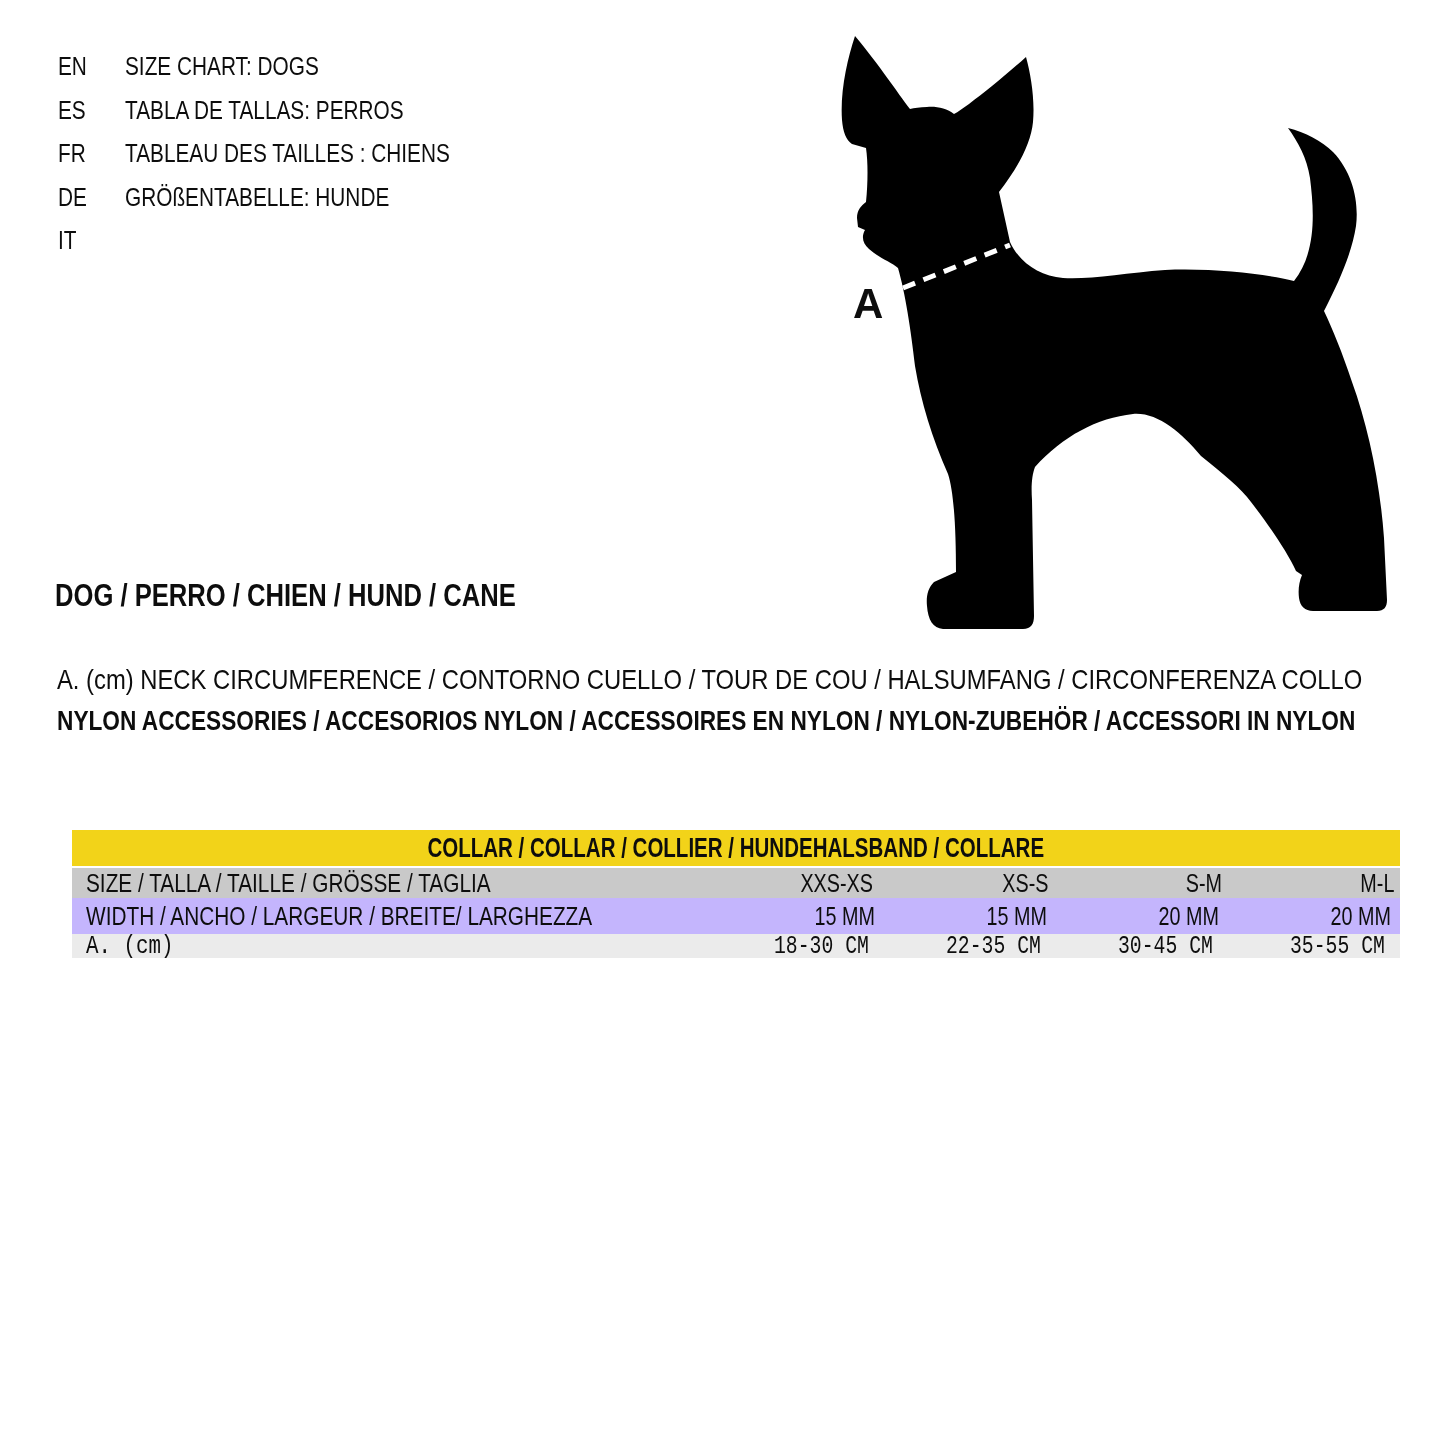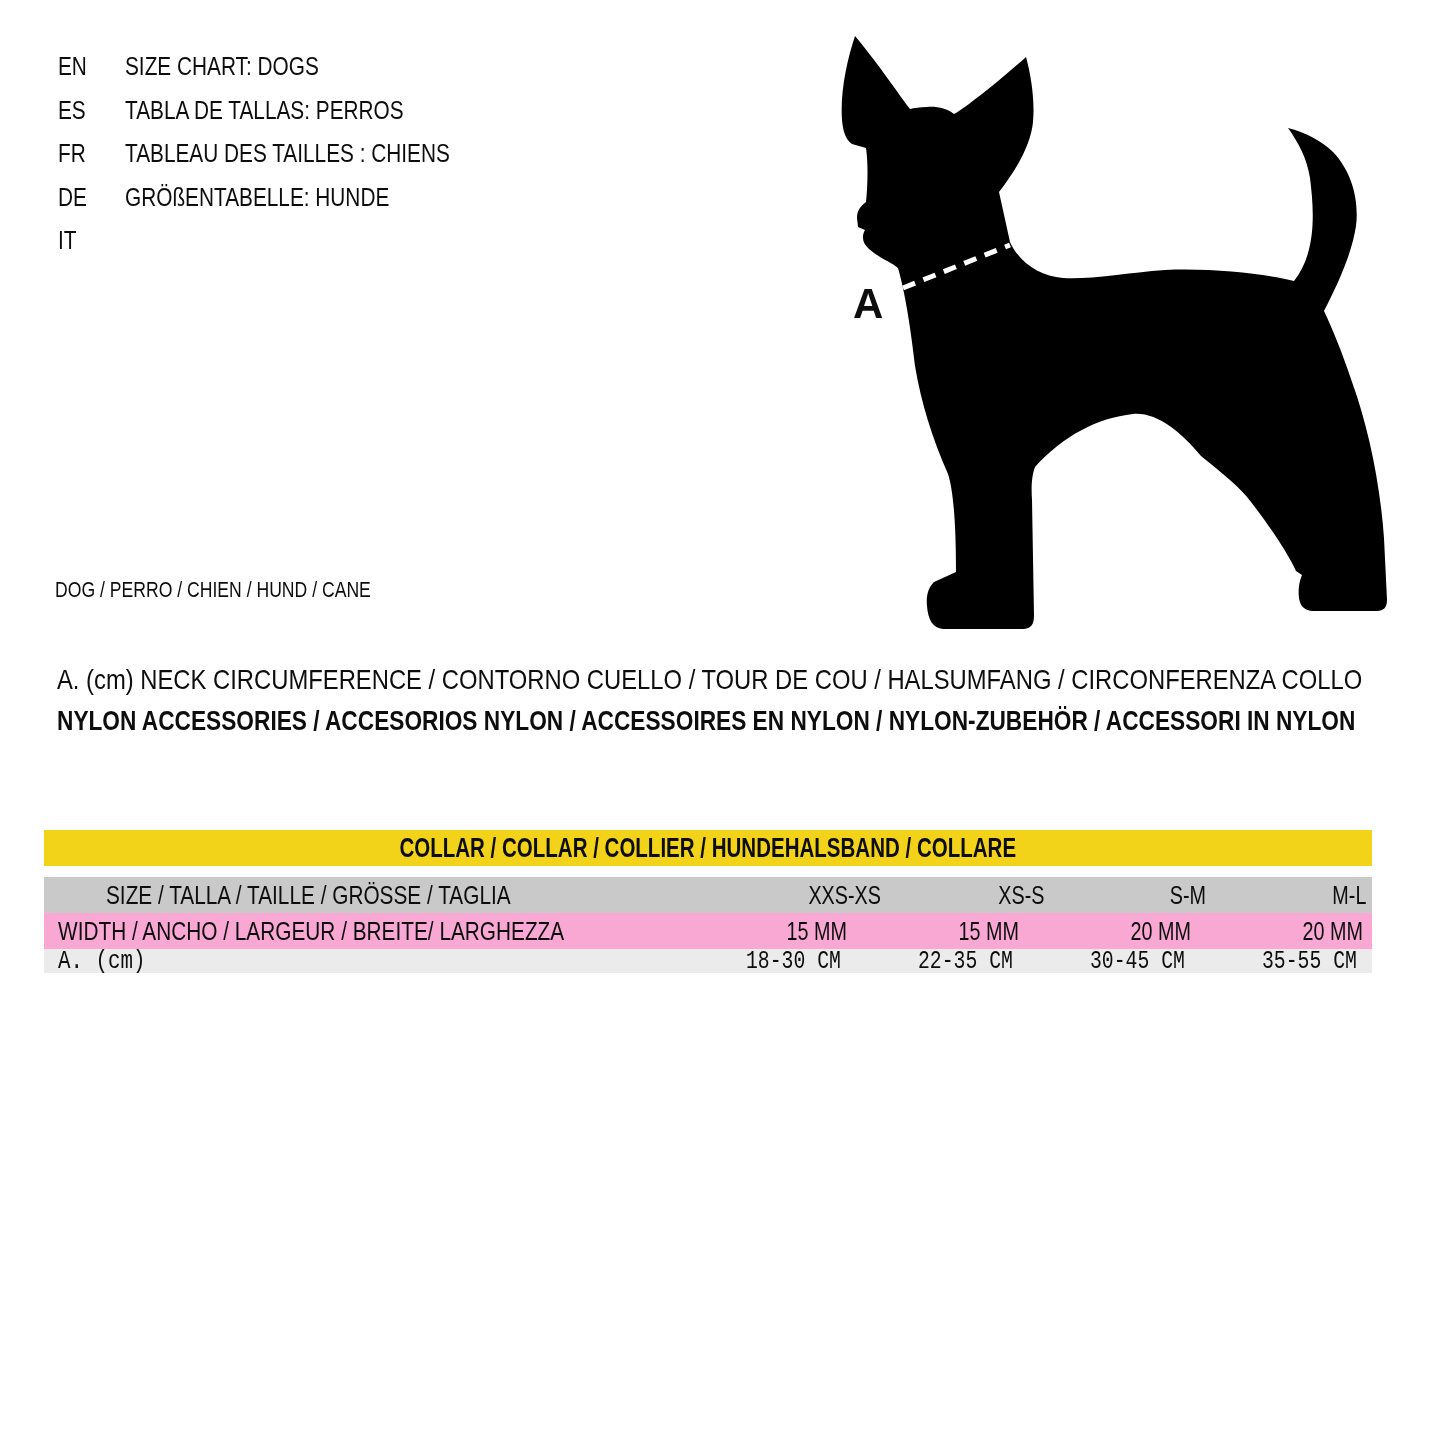--- a/index.html
+++ b/index.html
@@ -27,40 +27,40 @@
     display:grid;grid-template-columns:67px auto;
     font-size:26px;line-height:43.6px;font-weight:400;
   }
   .lang-code,.lang-title{white-space:nowrap;}
 
   .dog-figure{position:absolute;left:835px;top:30px;width:565px;height:610px;color:#000;}
   .dog-figure path{fill:currentColor;}
   .dog-figure .dash{stroke:#fff;stroke-width:5;stroke-dasharray:13 9;fill:none;}
   .dog-figure text{fill:var(--ink);font-weight:700;font-size:42px;font-family:"Liberation Sans",sans-serif;}
 
-  .caption{position:absolute;left:55px;top:577px;font-size:22px;}
+  .caption{position:absolute;left:55px;top:577px;font-size:32px;font-weight:bold;}
 
   .note-measure{
     position:absolute;left:57px;top:664px;font-size:28px;white-space:nowrap;
     transform:scaleX(0.85);transform-origin:0 0;
   }
   .note-material{
     position:absolute;left:57px;top:705px;font-size:28px;font-weight:700;white-space:nowrap;
     transform:scaleX(0.81);transform-origin:0 0;
   }
 
-  .size-table{position:absolute;left:44px;top:830px;width:1328px;}
+  .size-table{position:absolute;left:72px;top:830px;width:1328px;}
   .t-header{
     height:36px;background:var(--accent);
     display:flex;align-items:center;justify-content:center;
     font-weight:700;font-size:27px;
   }
   .t-row{display:flex;align-items:center;font-size:26px;}
-  .t-row.row-size{height:36px;background:var(--row_gray);margin-top:11px;padding-left:48px;}
-  .t-row.row-width{height:36px;background:#f9a8d4;}
+  .t-row.row-size{height:30px;background:var(--row_gray);margin-top:2px;}
+  .t-row.row-width{height:36px;background:#c4b5fd;}
   .t-row.row-neck{height:24px;background:var(--row_light);font-family:Liberation Mono, monospace;}
   .t-label{width:640px;padding-left:14px;box-sizing:border-box;}
   .t-cell{flex:1;text-align:right;}
 </style>
 </head>
 <body>
 
 <div class="canvas">
 
   <div class="lang-block">

